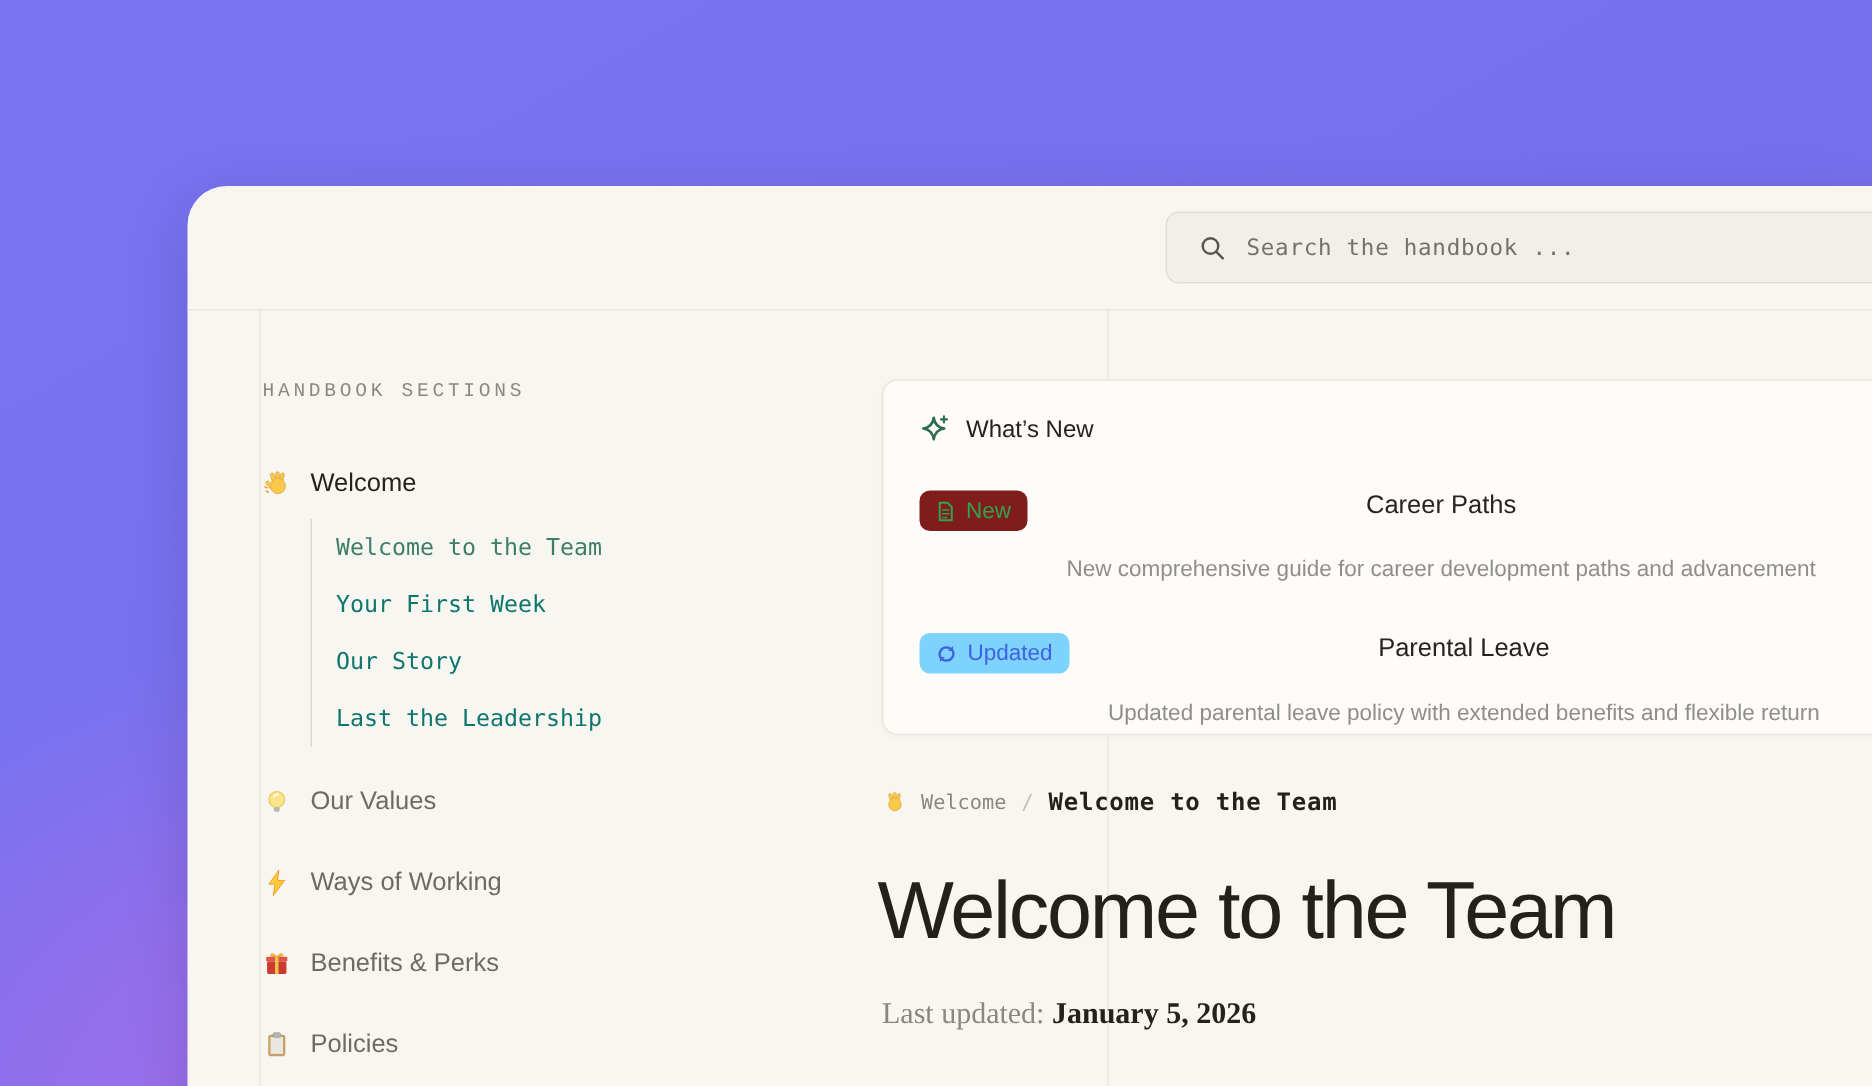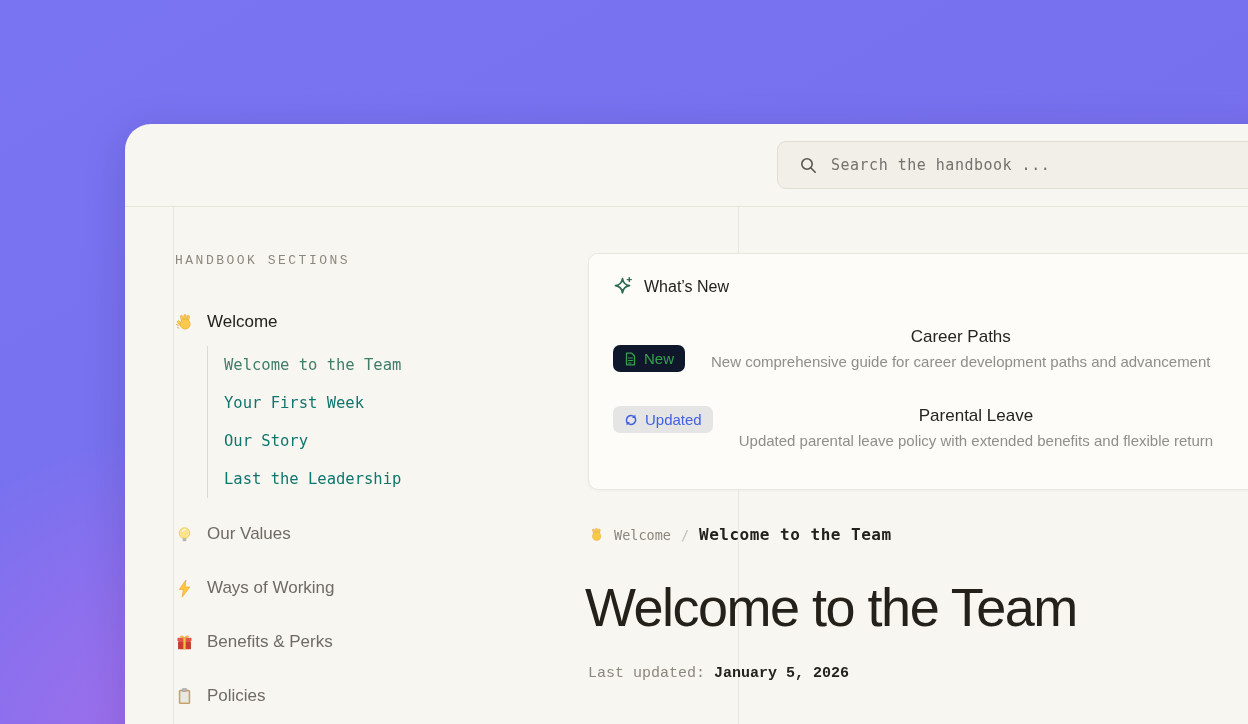--- a/index.html
+++ b/index.html
@@ -48,32 +48,32 @@
   
   .news-card {
     position:absolute; left:463px; top:129px; width:812px; height:237px;
     background:#FDFCF9; border:1px solid #EAE7DE; border-radius:10px;
     padding:22px 24px; box-shadow:0 1px 3px rgba(60,55,40,.04);
   }
   .news-head { display:flex; align-items:center; gap:10px; }
   .news-head-title { font-size:16px; font-weight:400; color:#24221C; }
   .news-row { display:flex; align-items:flex-start; margin-top:30px; cursor:pointer; }
   .badge { display:inline-flex; align-items:center; gap:7px; height:27px; padding:0 11px; border-radius:7px; font-size:15px; font-weight:500; white-space:nowrap; }
-  .badge-new { background:#0f172a; color:#35A14E;margin-top:18px; }
-  .badge-updated { background:#e5e5e5; color:#4161E1; }
+  .badge-new { background:#7f1d1d; color:#35A14E; }
+  .badge-updated { background:#7dd3fc; color:#4161E1; }
   .news-body { margin-left:26px;text-align:center; }
   .news-title { font-size:17px; font-weight:500; color:#26241E; line-height:1.2; }
-  .news-desc { margin-top:6px; font-size:15px; color:#908E88; white-space:nowrap; }
+  .news-desc { margin-top:24px; font-size:15px; color:#908E88; white-space:nowrap; }
   
   .breadcrumb { position:absolute; left:463px; top:401px; display:flex; align-items:center; gap:10px; font-family:"DejaVu Sans Mono", monospace; }
   .bc-section { font-size:13.5px; color:#8A877E; cursor:pointer; }
   .bc-sep { font-size:13.5px; color:#C0BDB4; }
   .bc-page { font-size:16px; font-weight:700; letter-spacing:.5px; color:#22211B; }
   .page-title { position:absolute; left:460px; top:452px; font-size:54px; font-weight:400; letter-spacing:-1.5px; color:#232119; white-space:nowrap; }
-  .last-updated { position:absolute; left:463px; top:541px; font-family:Liberation Mono, monospace; font-size:15px; white-space:nowrap; }
+  .last-updated { position:absolute; left:463px; top:541px; font-family:Liberation Serif, serif; font-size:20px; white-space:nowrap; }
   .lu-label { color:#8A877E; }
   .lu-value { font-weight:700; color:#23221D; }
 </style>
 </head>
 <body>
 
 <div class="window">
 
   <div class="vrule vrule-left"></div>
   <div class="vrule vrule-mid"></div>

